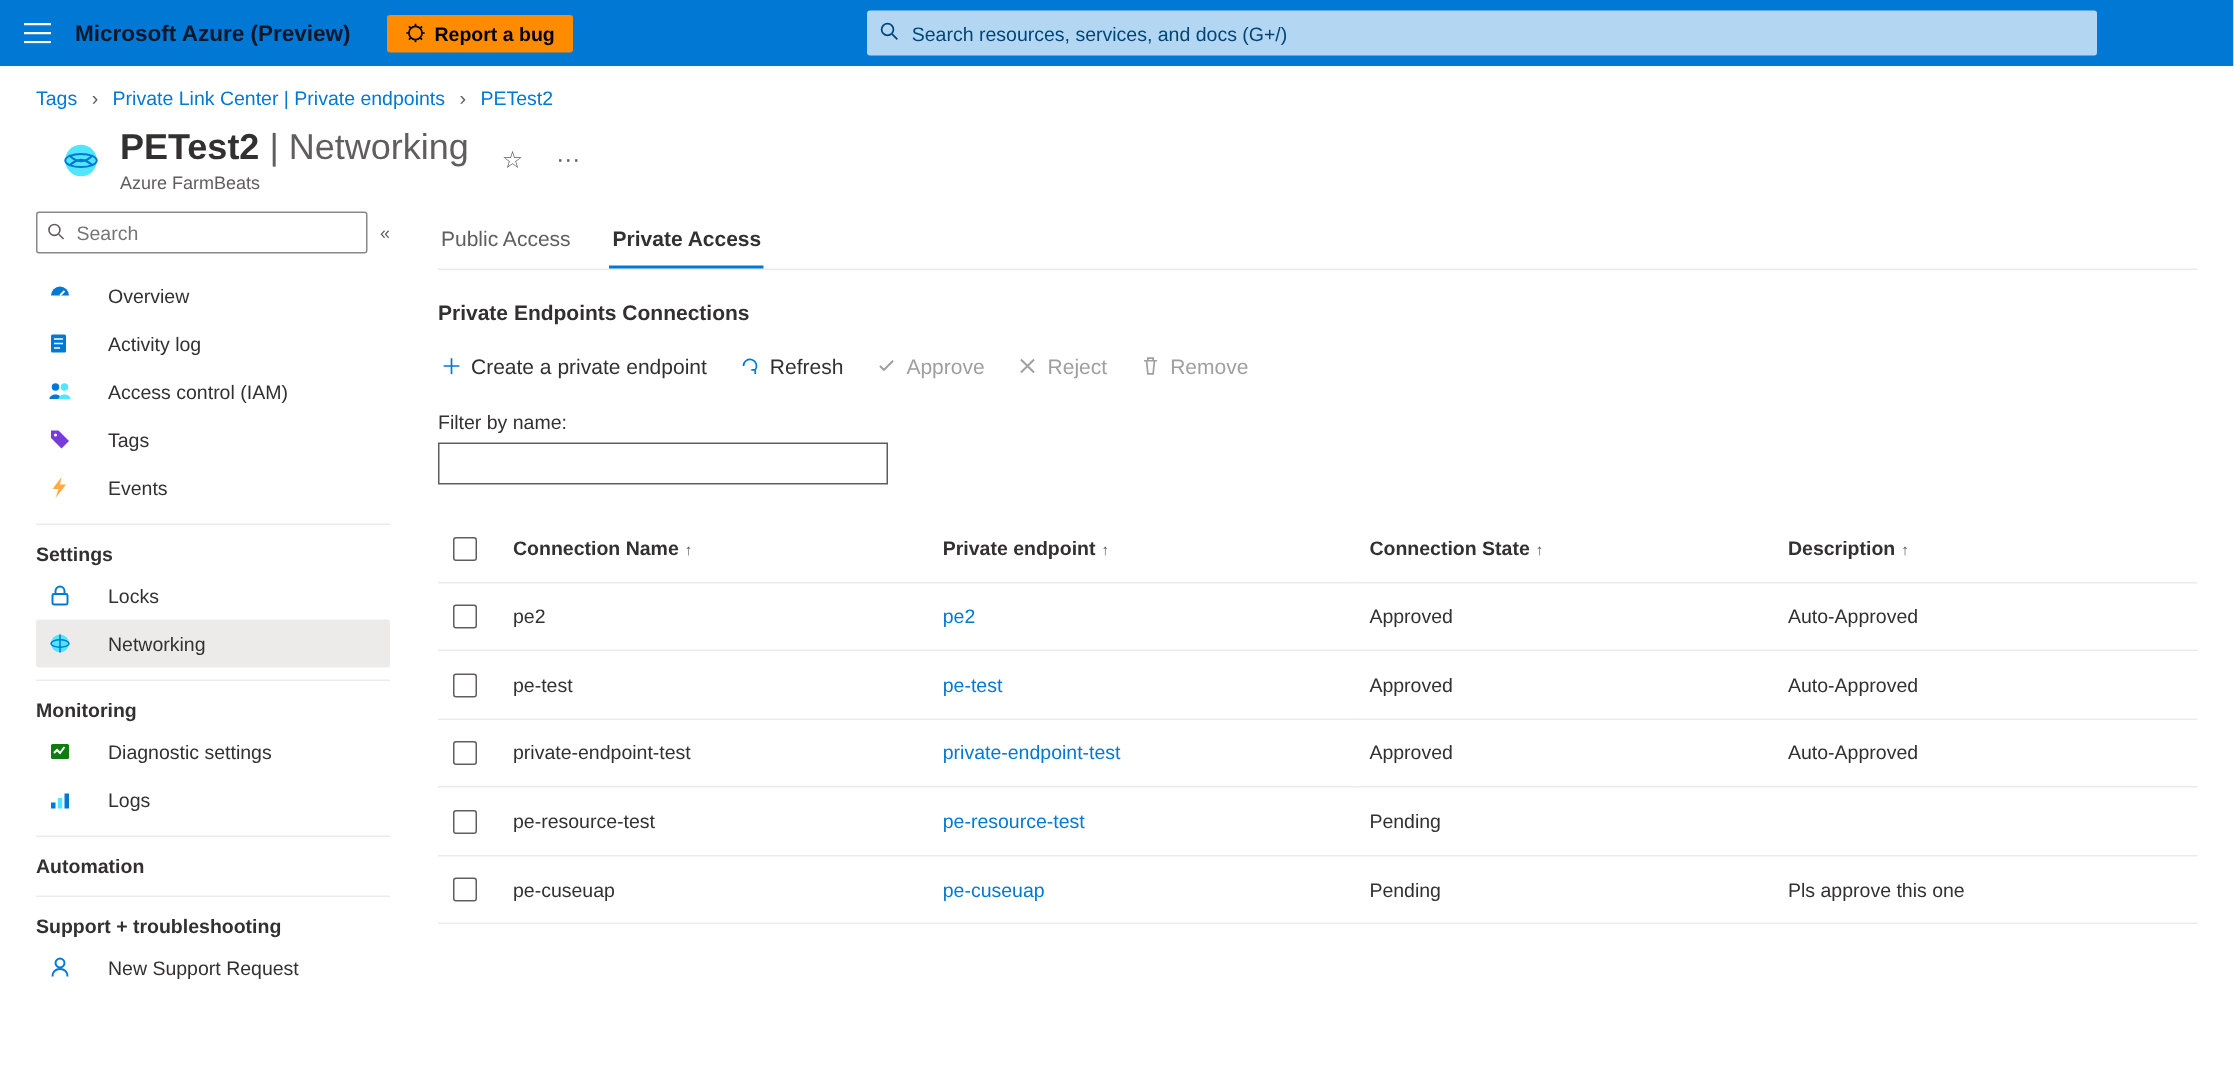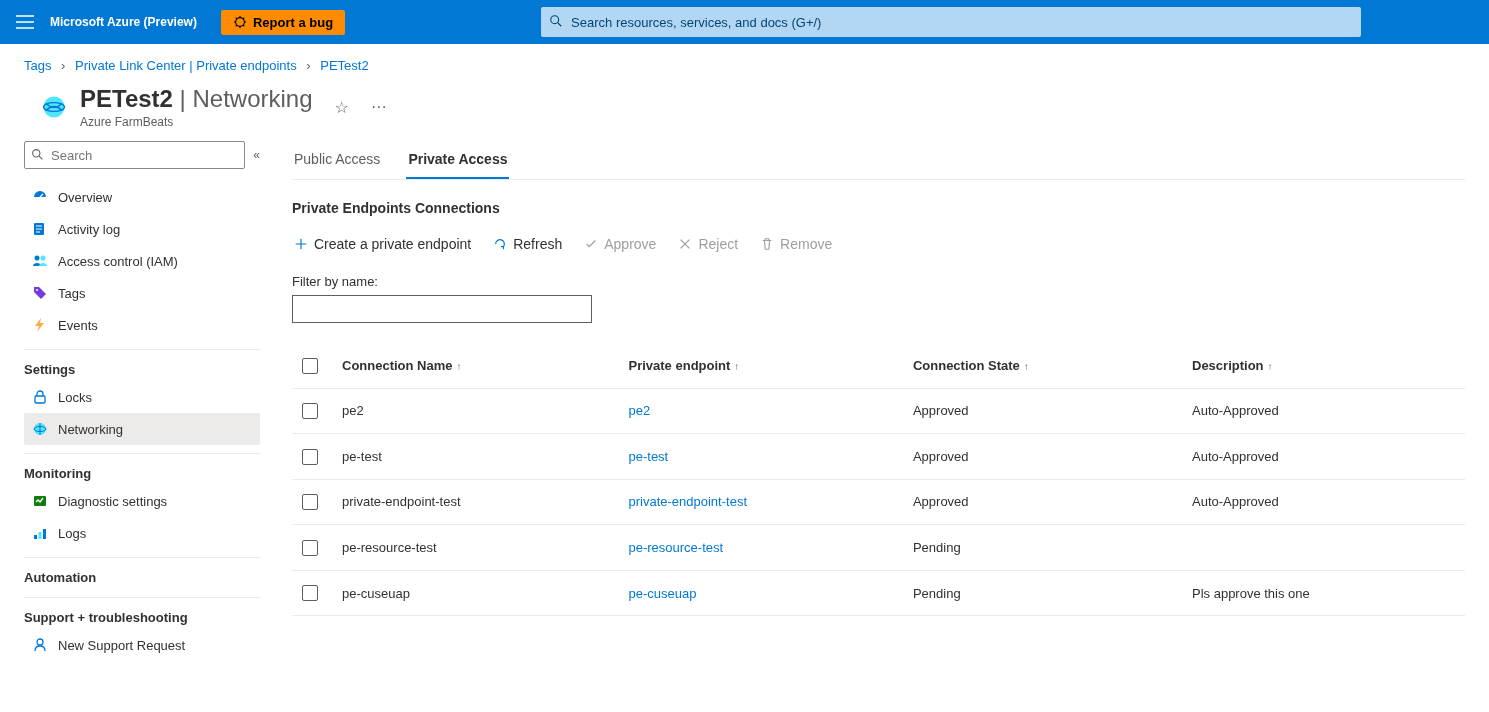--- a/index.html
+++ b/index.html
@@ -1,21 +1,21 @@
 <!DOCTYPE html>
 <html><head>
 <meta charset="utf-8">
 <style>
 * { box-sizing: border-box; margin: 0; padding: 0; }
 body { font-family: "Segoe UI", -apple-system, sans-serif; font-size: 13px; color: #323130; background: #fff; }
 
 
 .topbar { height: 44px; background: #0078d4; display: flex; align-items: center; padding: 0 16px; gap: 16px; }
 .topbar .hamburger { color: #fff; cursor: pointer; }
-.topbar .brand { color: #ffffff; font-size: 12px; font-weight: 600; margin-right: 8px; }
+.topbar .brand { color: #0f172a; font-size: 15px; font-weight: 600; margin-right: 8px; }
 .topbar .bug-btn { background: #ff8c00; color: #000; border: none; padding: 5px 12px; font-size: 13px; font-weight: 600; border-radius: 2px; cursor: pointer; display: inline-flex; align-items: center; gap: 6px; }
 .topbar .searchbox { flex: 1; max-width: 820px; margin-left: 180px; }
 .topbar .searchbox input { width: 100%; height: 30px; background: #b3d7f2; border: none; border-radius: 2px; padding: 0 10px 0 30px; font-size: 13px; color: #004578; }
 .topbar .searchbox { position: relative; }
 .topbar .searchbox .sicon { position: absolute; left: 8px; top: 7px; color: #004578; }
 .topbar .searchbox input::placeholder { color: #004578; }
 
 
 .breadcrumb { padding: 14px 24px 8px; font-size: 13px; color: #605e5c; }
 .breadcrumb a { color: #0078d4; text-decoration: none; }
@@ -33,21 +33,21 @@
 .content-area { display: flex; padding: 0 24px; }
 .sidebar { width: 252px; flex-shrink: 0; padding-right: 16px; }
 .sidebar .search-wrap { display: flex; align-items: center; gap: 8px; margin-bottom: 12px; }
 .sidebar .search-wrap input { flex: 1; border: 1px solid #8a8886; height: 28px; padding: 0 8px 0 26px; font-size: 13px; border-radius: 2px; }
 .sidebar .search-wrap { position: relative; }
 .sidebar .search-wrap .sicon { position: absolute; left: 7px; top: 7px; color: #605e5c; }
 .sidebar .search-wrap .collapse { color: #605e5c; cursor: pointer; font-size: 12px; }
 
 .sidebar .nav-label { font-size: 13px; font-weight: 600; color: #323130; padding: 12px 0 4px; border-top: 1px solid #edebe9; margin-top: 8px; }
 .sidebar .nav-label:first-of-type { border-top: none; margin-top: 0; }
-.sidebar .nav-item { display: flex; align-items: center; gap: 10px; height: 32px; padding: 0 8px; cursor: pointer; font-size: 13px; color: #323130; border-radius: 2px; }
+.sidebar .nav-item { display: flex; align-items: center; gap: 24px; height: 32px; padding: 0 8px; cursor: pointer; font-size: 13px; color: #323130; border-radius: 2px; }
 .sidebar .nav-item.active { background: #edebe9; }
 .sidebar .nav-item .nicon { width: 16px; height: 16px; display: inline-flex; align-items: center; justify-content: center; }
 
 .main { flex: 1; padding-left: 16px; }
 .tabs { border-bottom: 1px solid #edebe9; display: flex; gap: 24px; margin-bottom: 20px; }
 .tabs .tab { padding: 10px 2px; font-size: 14px; color: #605e5c; cursor: pointer; border-bottom: 2px solid transparent; }
 .tabs .tab.active { color: #323130; font-weight: 600; border-bottom-color: #0078d4; }
 
 .intro-text { font-size: 13px; color: #323130; margin-bottom: 22px; line-height: 1.5; }
 .intro-text a { color: #0078d4; text-decoration: none; }

